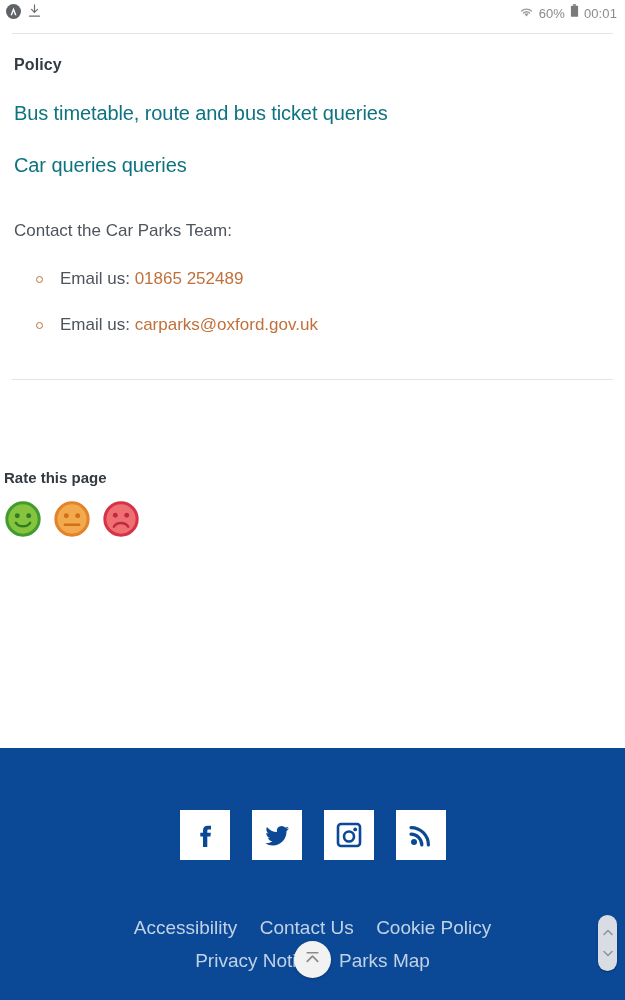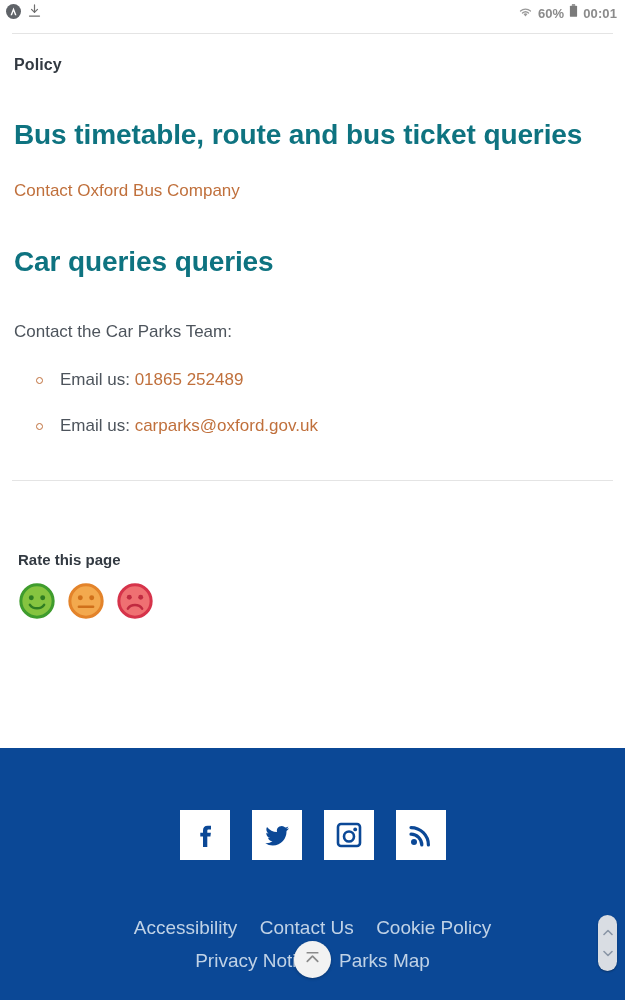--- a/index.html
+++ b/index.html
@@ -12,39 +12,39 @@
   .screen { position: relative; width: 625px; height: 1000px; background:#fff; }
 
   
   .statusbar {
     position: absolute; top: 0; left: 0; width: 625px; height: 26px;
     display: flex; align-items: center; justify-content: space-between;
     padding: 0 8px 0 6px;
     background: #ffffff;
   }
   .sb-left { display: flex; align-items: center; gap: 7px; }
-  .sb-right { display: flex; align-items: center; gap: 5px; font-weight: bold; }
+  .sb-right { display: flex; align-items: center; gap: 5px; }
   .sb-text { font-size: 13px; color: #8b8b8b; letter-spacing: .1px; }
   .sb-ic { display:block; }
 
   
   .content { position: absolute; top: 26px; left: 0; width: 625px; }
   .rule {
     height: 1px; background: #e4e4e4;
     margin: 7px 12px 0 12px;
   }
   .inner { padding: 0 14px; }
 
   .h-contact {
     font-size: 16px; font-weight: bold; color: #333a42;
     margin-top: 22px; letter-spacing: .1px;
   }
   .h2 {
-    font-size: 28px; font-weight: bold; color: #0e7380;
-    margin-top: 44px; line-height: 1.18; letter-spacing: -.1px;
+    font-size: 20px; font-weight: normal; color: #0e7380;
+    margin-top: 28px; line-height: 1.18; letter-spacing: -.1px;
   }
   .link-orange { color: #c0703c; text-decoration: none; }
   .p-link {
     font-size: 17px; margin-top: 30px; color: #c0703c;
   }
   .p-body {
     font-size: 17px; color: #4d545c; margin-top: 44px;
   }
   ul.bullets { list-style: none; margin-top: 28px; }
   ul.bullets li {
@@ -54,21 +54,21 @@
   ul.bullets li .bullet {
     position: absolute; left: 22px; top: 7px;
     width: 7px; height: 7px; border: 1.4px solid #c0703c;
     border-radius: 50%;
   }
   .rule-bottom {
     height: 1px; background: #e4e4e4; margin: 44px 12px 0 12px;
   }
 
   
-  .rate-wrap { padding: 0 18px; margin-top: 70px; }
+  .rate-wrap { padding: 0 4px; margin-top: 89px; }
   .rate-title { font-size: 15px; font-weight: bold; color: #333a42; }
   .faces { display: flex; gap: 11px; margin-top: 14px; }
   .face { width: 38px; height: 38px; display:block; }
 
   
   .footer {
     position: absolute; left: 0; top: 748px;
     width: 625px; height: 252px;
     background: #0b4896;
   }
@@ -145,23 +145,20 @@
   </div>
 
   <div class="content">
     <div class="rule"></div>
 
     <div class="inner">
       <div class="h-contact">Policy</div>
 
       <h2 class="h2">Bus timetable, route and bus ticket queries</h2>
 
-      <div class="p-link">
-        <a class="link-orange" href="#">Contact Oxford Bus Company</a>
-      </div>
 
       <h2 class="h2">Car queries queries</h2>
 
       <p class="p-body">Contact the Car Parks Team:</p>
 
       <ul class="bullets">
         <li>
           <span class="bullet"></span>
           <span>Email us: </span><a class="link-orange" href="#">01865 252489</a>
         </li>

